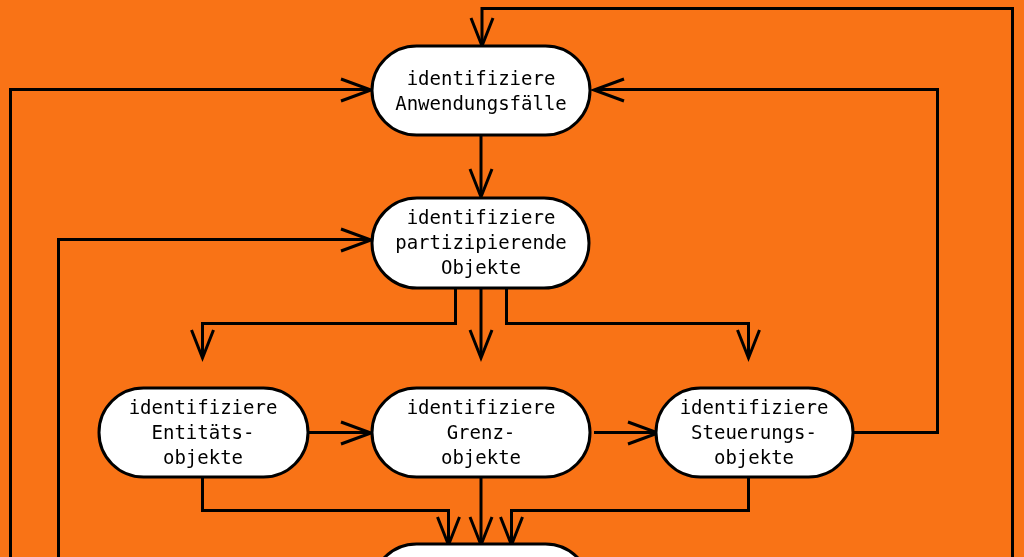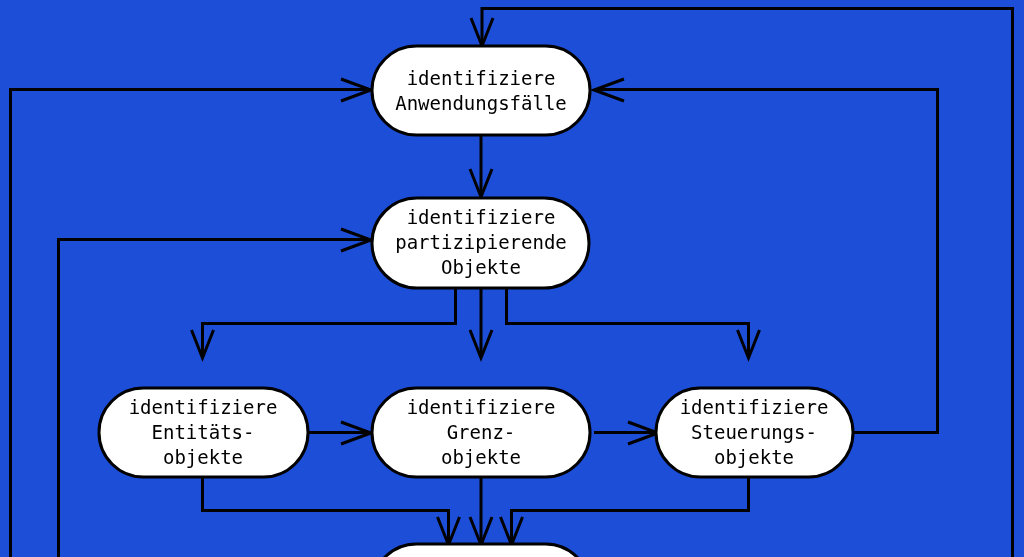--- a/index.html
+++ b/index.html
@@ -8,21 +8,21 @@
     padding: 0;
     background: #ffffff;
   }
   body {
     font-family: "DejaVu Sans Mono", "Liberation Mono", monospace;
   }
   #diagram-root {
     position: relative;
     width: 1024px;
     height: 557px;
-    background: #1d4ed8;
+    background: #f97316;
     overflow: hidden;
   }
   #flow-svg {
     position: absolute;
     top: 0;
     left: 0;
     width: 1024px;
     height: 557px;
     display: block;
   }

